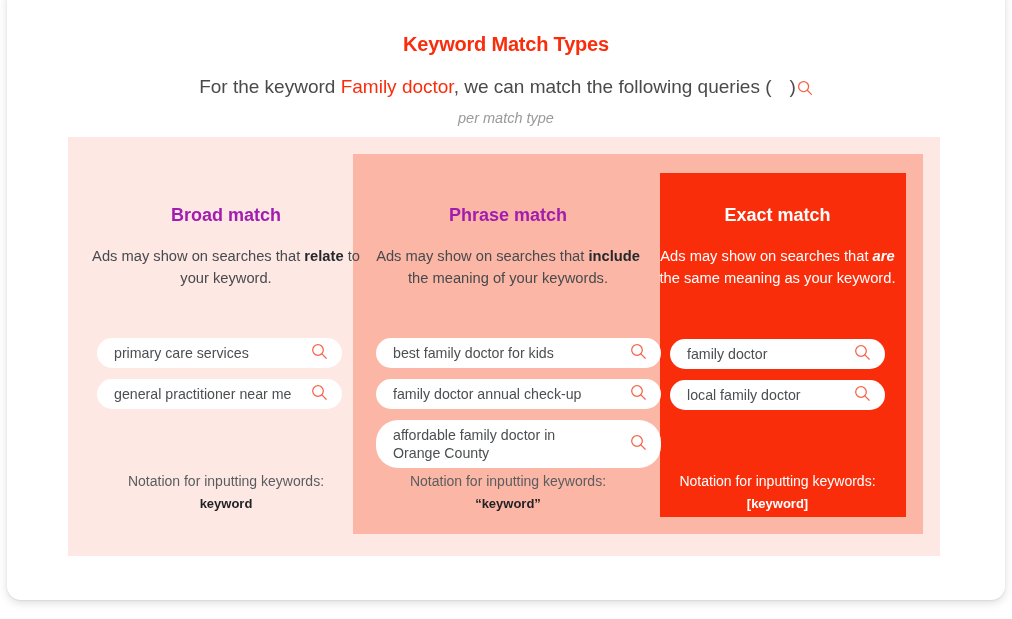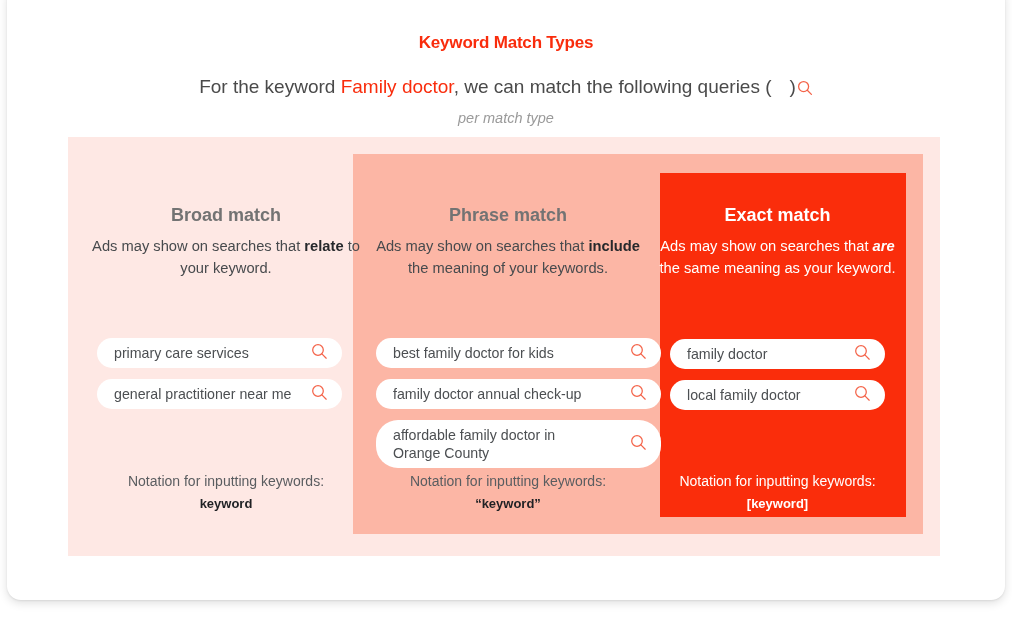--- a/index.html
+++ b/index.html
@@ -43,21 +43,21 @@
   }
 
   
   .title {
     position: absolute;
     left: 0;
     top: 33px;
     width: 998px;
     text-align: center;
     color: #f92c0c;
-    font-size: 17px;
+    font-size: 20px;
     font-weight: bold;
     letter-spacing: -0.2px;
   }
 
   .subtitle {
     position: absolute;
     left: 0;
     top: 76px;
     width: 998px;
     text-align: center;
@@ -117,21 +117,21 @@
 
   
   .col {
     position: absolute;
     top: 0;
     text-align: center;
   }
   .col-head {
     font-size: 18px;
     font-weight: bold;
-    color: #737373;
+    color: #a21caf;
   }
   .col-desc {
     font-size: 14.7px;
     line-height: 21.5px;
     color: #474a4d;
   }
   .col-desc b { color: #26282b; }
 
   .col-exact .col-head { color: #ffffff; }
   .col-exact .col-desc { color: #ffffff; }
@@ -149,21 +149,21 @@
     top: 68px;
     width: 268px;
   }
   
   .col-exact {
     left: 586px;
     top: 68px;
     width: 247px;
   }
 
-  .col-desc-wrap { margin-top: 10px; }
+  .col-desc-wrap { margin-top: 20px; }
 
   
   .pills {
     position: absolute;
   }
   .pills-broad { left: 29px; top: 201px; width: 245px; }
   .pills-phrase { left: 308px; top: 201px; width: 285px; }
   .pills-exact { left: 602px; top: 202px; width: 215px; }
 
   .pill {

